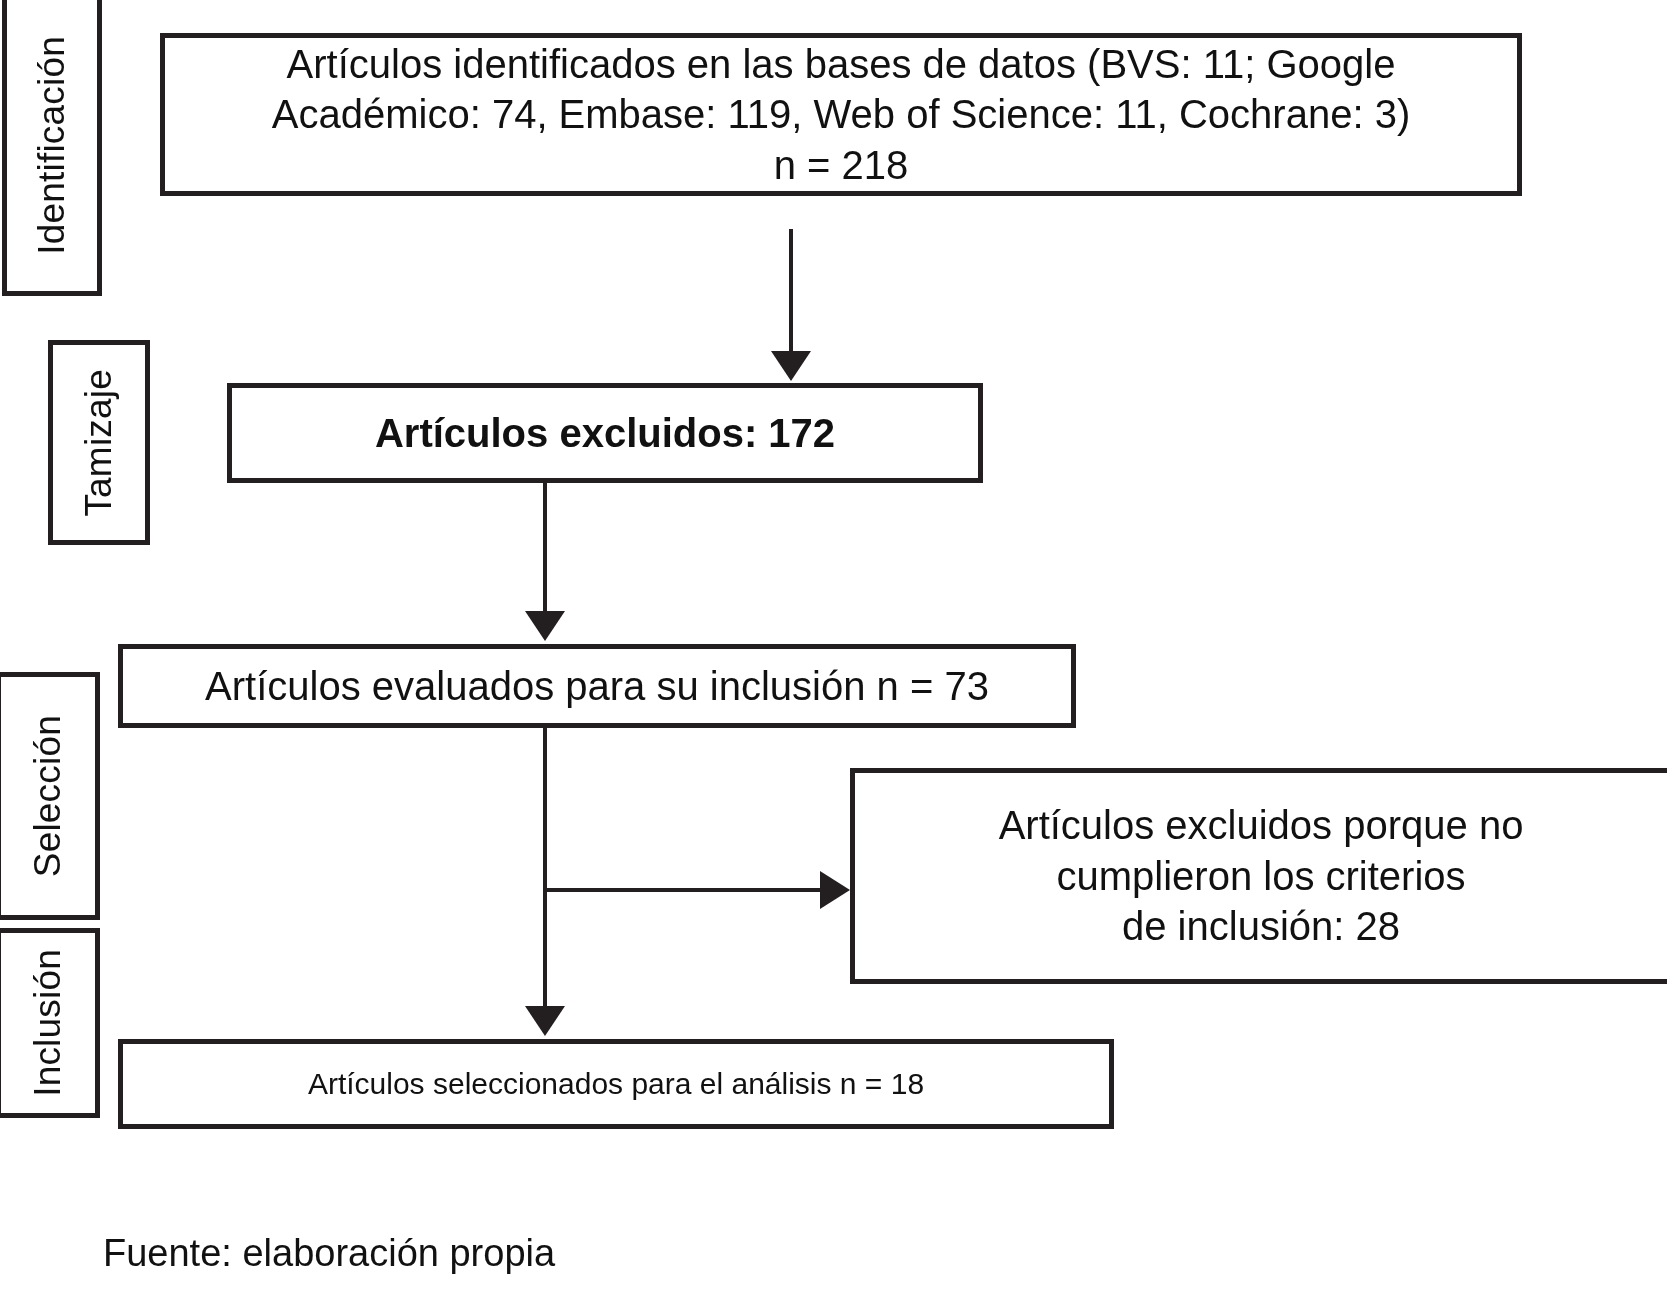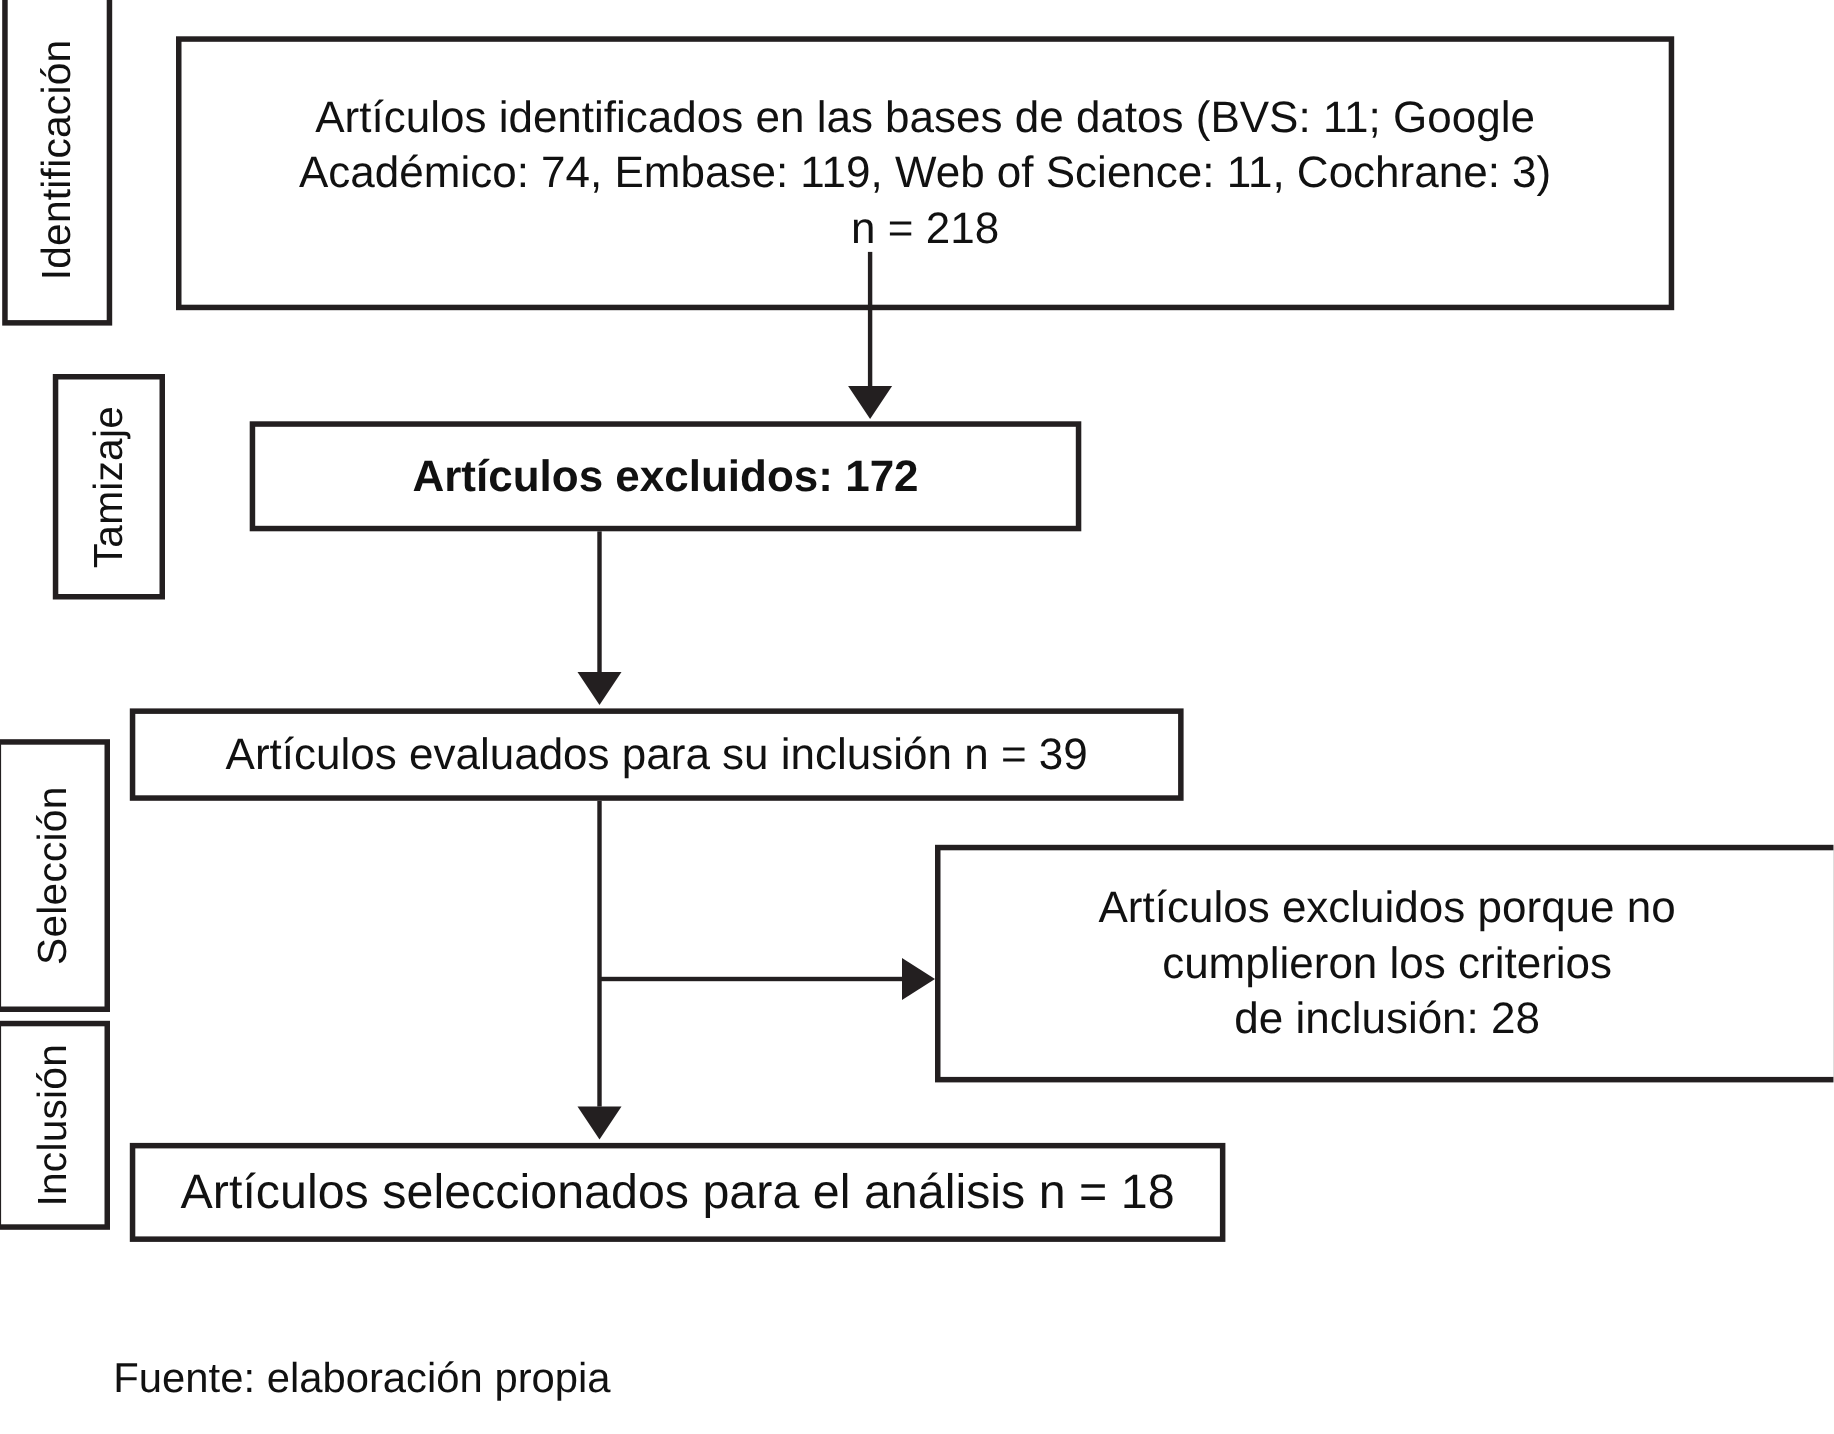--- a/index.html
+++ b/index.html
@@ -77,41 +77,41 @@
     position: absolute;
     width: 0;
     height: 0;
     border-top: 19px solid transparent;
     border-bottom: 19px solid transparent;
     border-left: 30px solid #231f20;
   }
 
   
   #box-identified {
-    left: 160px; top: 33px; width: 1362px; height: 249px;
+    left: 160px; top: 33px; width: 1362px; height: 163px;
     font-size: 40px;
     padding: 0 16px;
   }
   #box-excluded-screening {
     left: 227px; top: 383px; width: 756px; height: 100px;
     font-size: 40px;
     font-weight: bold;
   }
   #box-assessed {
     left: 118px; top: 644px; width: 958px; height: 84px;
     font-size: 40px;
   }
   #box-excluded-criteria {
     left: 850px; top: 768px; width: 822px; height: 216px;
     font-size: 40px;
     padding: 0 14px;
   }
   #box-selected {
     left: 118px; top: 1039px; width: 996px; height: 90px;
-    font-size: 44px;
+    font-size: 30px;
   }
 
   
   #stage-identificacion { left: 2px;  top: -6px;  width: 100px; height: 302px; }
   #stage-tamizaje       { left: 48px; top: 340px; width: 102px; height: 205px; }
   #stage-seleccion      { left: -4px; top: 672px; width: 104px; height: 248px; }
   #stage-inclusion      { left: -4px; top: 928px; width: 104px; height: 190px; }
 
   
   #source-note {
@@ -149,21 +149,21 @@
 n = 218</div>
 
   <div class="vline" style="left: 789px; top: 229px; height: 122px;"></div>
   <div class="arrow-down" style="left: 771px; top: 351px;"></div>
 
   <div class="node" id="box-excluded-screening">Artículos excluidos: 172</div>
 
   <div class="vline" style="left: 543px; top: 483px; height: 128px;"></div>
   <div class="arrow-down" style="left: 525px; top: 611px;"></div>
 
-  <div class="node" id="box-assessed">Artículos evaluados para su inclusión n = 39</div>
+  <div class="node" id="box-assessed">Artículos evaluados para su inclusión n = 73</div>
 
   <div class="vline" style="left: 543px; top: 728px; height: 278px;"></div>
   <div class="arrow-down" style="left: 525px; top: 1006px;"></div>
 
   <div class="hline" style="left: 545px; top: 888px; width: 278px;"></div>
   <div class="arrow-right" style="left: 820px; top: 871px;"></div>
 
   <div class="node" id="box-excluded-criteria">Artículos excluidos porque no
 cumplieron  los criterios
 de inclusión: 28</div>

